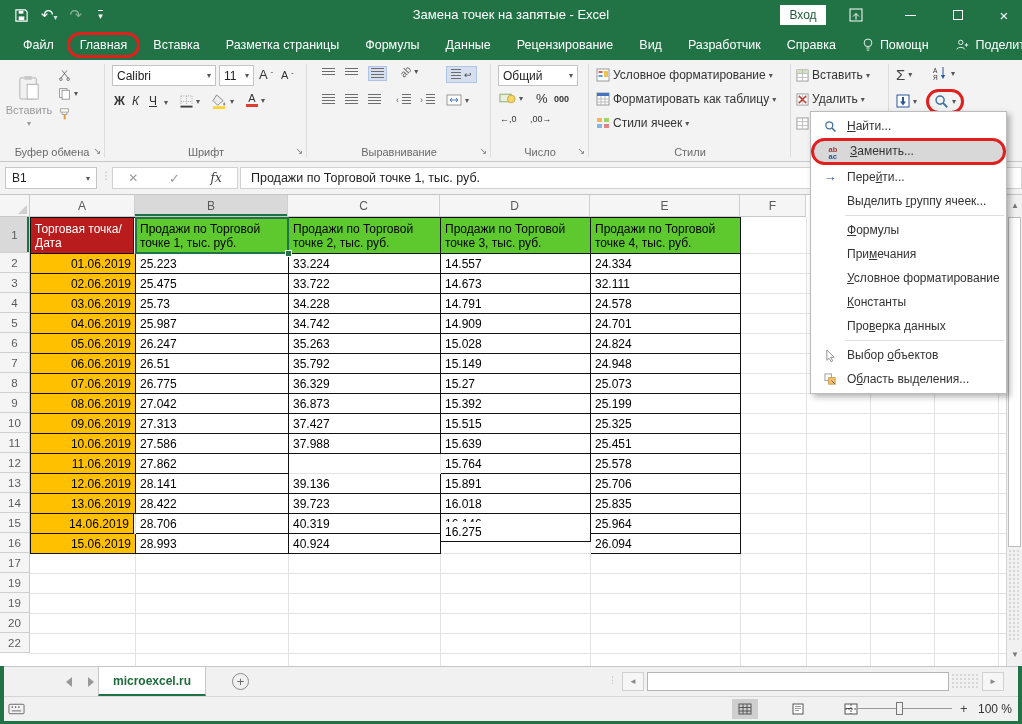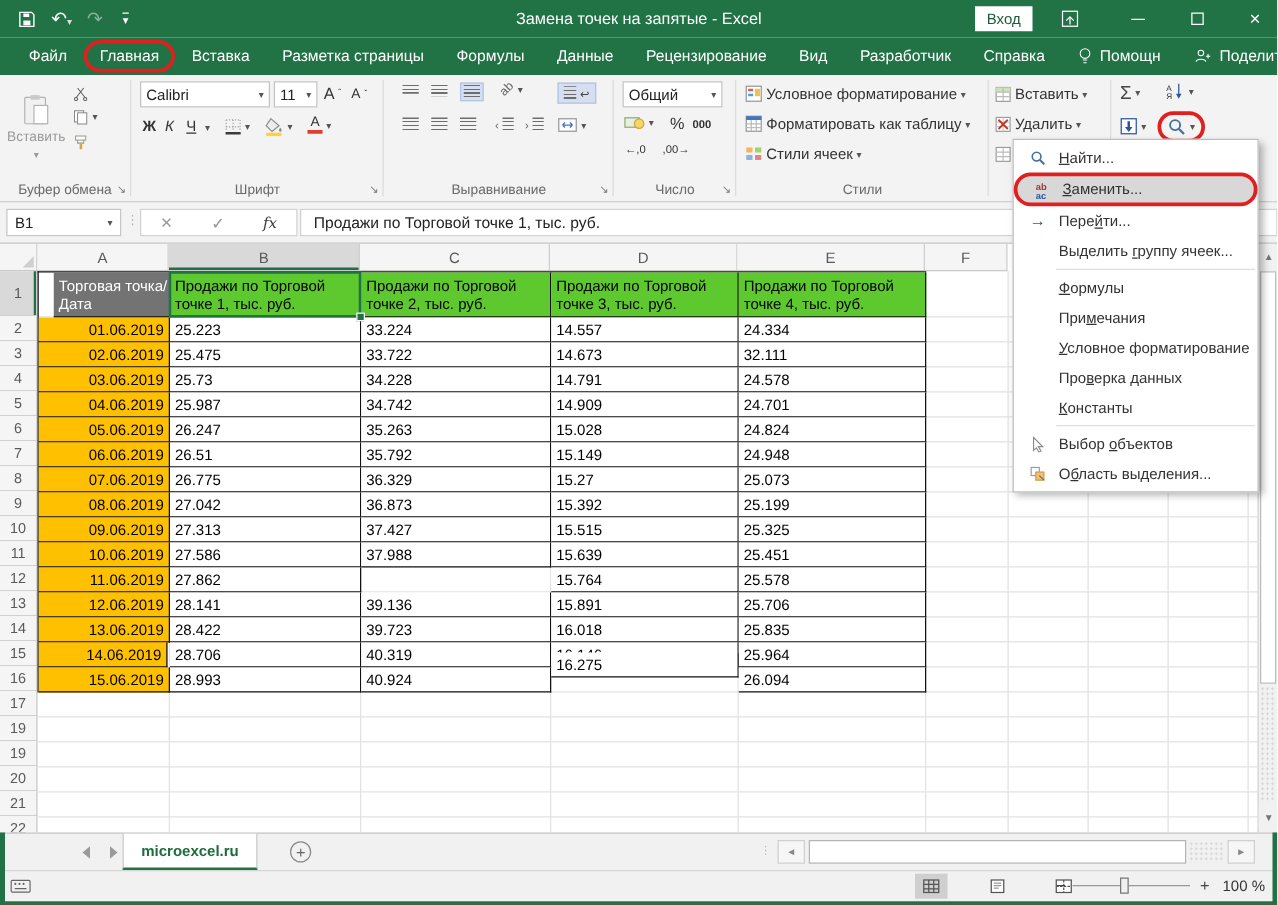--- a/index.html
+++ b/index.html
@@ -463,21 +463,21 @@
         <div class="rhead" style="top: 258px; height: 20px;">12</div>
         <div class="rhead" style="top: 278px; height: 20px;">13</div>
         <div class="rhead" style="top: 298px; height: 20px;">14</div>
         <div class="rhead" style="top: 318px; height: 20px;">15</div>
         <div class="rhead" style="top: 338px; height: 20px;">16</div>
         <div class="rhead" style="top: 358px; height: 20px;">17</div>
         <div class="rhead" style="top: 378px; height: 20px;">19</div>
         <div class="rhead" style="top: 398px; height: 20px;">19</div>
         <div class="rhead" style="top: 418px; height: 20px;">20</div>
         <div class="rhead" style="top: 438px; height: 20px;">21</div>
-        <div class="rhead" style="top: 458px; height: 20px;">22</div>
+        <div class="rhead" style="top: 438px; height: 20px;">22</div>
       </div>
     <div id="gridlines">
         <div class="vline" style="left: 135px;"></div>
         <div class="vline" style="left: 288px;"></div>
         <div class="vline" style="left: 440px;"></div>
         <div class="vline" style="left: 590px;"></div>
         <div class="vline" style="left: 740px;"></div>
         <div class="vline" style="left: 806px;"></div>
         <div class="vline" style="left: 870px;"></div>
         <div class="vline" style="left: 934px;"></div>
@@ -498,21 +498,21 @@
         <div class="hline" style="top: 318px;"></div>
         <div class="hline" style="top: 338px;"></div>
         <div class="hline" style="top: 358px;"></div>
         <div class="hline" style="top: 378px;"></div>
         <div class="hline" style="top: 398px;"></div>
         <div class="hline" style="top: 418px;"></div>
         <div class="hline" style="top: 438px;"></div>
         <div class="hline" style="top: 458px;"></div>
       </div>
     <div class="tablewrap" id="datatable" style="width:711px;height:337px">
-        <div class="cell hdr" style="left: 12px; top: 0px; width: 103px; height: 36px; background: #737373; color: rgb(255, 255, 255);">Торговая точка/Дата</div>
+        <div class="cell hdr" style="left: 0px; top: 0px; width: 103px; height: 36px; background: #b91c1c; color: rgb(255, 255, 255);">Торговая точка/Дата</div>
         <div class="cell hdr" style="left: 105px; top: 0px; width: 153px; height: 36px; background: rgb(94, 200, 47); color: rgb(0, 0, 0);">Продажи по Торговой точке 1, тыс. руб.</div>
         <div class="cell hdr" style="left: 258px; top: 0px; width: 152px; height: 36px; background: rgb(94, 200, 47); color: rgb(0, 0, 0);">Продажи по Торговой точке 2, тыс. руб.</div>
         <div class="cell hdr" style="left: 410px; top: 0px; width: 150px; height: 36px; background: rgb(94, 200, 47); color: rgb(0, 0, 0);">Продажи по Торговой точке 3, тыс. руб.</div>
         <div class="cell hdr" style="left: 560px; top: 0px; width: 150px; height: 36px; background: rgb(94, 200, 47); color: rgb(0, 0, 0);">Продажи по Торговой точке 4, тыс. руб.</div>
         <div class="cell date" style="left: 0px; top: 36px; width: 105px; height: 20px;">01.06.2019</div>
         <div class="cell" style="left: 105px; top: 36px; width: 153px; height: 20px;">25.223</div>
         <div class="cell" style="left: 258px; top: 36px; width: 152px; height: 20px;">33.224</div>
         <div class="cell" style="left: 410px; top: 36px; width: 150px; height: 20px;">14.557</div>
         <div class="cell" style="left: 560px; top: 36px; width: 150px; height: 20px;">24.334</div>
         <div class="cell date" style="left: 0px; top: 56px; width: 105px; height: 20px;">02.06.2019</div>
@@ -665,22 +665,22 @@
           </span>
         </span><span></span><span class="k">З</span><span>аменить...</span></div>
       <div class="mi"><span class="mic">
           <b style="color:#2b579a;font-size:13px">→</b>
         </span><span>Пере</span><span class="k">й</span><span>ти...</span></div>
       <div class="mi"><span class="mic"></span><span>Выделить </span><span class="k">г</span><span>руппу ячеек...</span></div>
       <div class="msep"></div>
       <div class="mi"><span class="mic"></span><span></span><span class="k">Ф</span><span>ормулы</span></div>
       <div class="mi"><span class="mic"></span><span>При</span><span class="k">м</span><span>ечания</span></div>
       <div class="mi"><span class="mic"></span><span></span><span class="k">У</span><span>словное форматирование</span></div>
+      <div class="mi"><span class="mic"></span><span></span><span class="k">К</span><span>онстанты</span></div>
       <div class="mi"><span class="mic"></span><span>Про</span><span class="k">в</span><span>ерка данных</span></div>
-      <div class="mi"><span class="mic"></span><span></span><span class="k">К</span><span>онстанты</span></div>
       <div class="msep"></div>
       <div class="mi"><span class="mic">
           <svg width="11" height="13" viewBox="0 0 12 14">
             <path d="M2 1l8 8H6.2l2.3 3.8-1.8 1L4.5 10 2 12.3z" fill="#fff" stroke="#8a8a8a"></path>
           </svg>
         </span><span>Выбор </span><span class="k">о</span><span>бъектов</span></div>
       <div class="mi"><span class="mic">
           <svg width="13" height="13" viewBox="0 0 14 14">
             <rect x="1" y="1" width="7" height="7" fill="#fff" stroke="#999"></rect>
             <rect x="5" y="5" width="7" height="7" fill="#f5c06c" stroke="#c89c4a"></rect>

